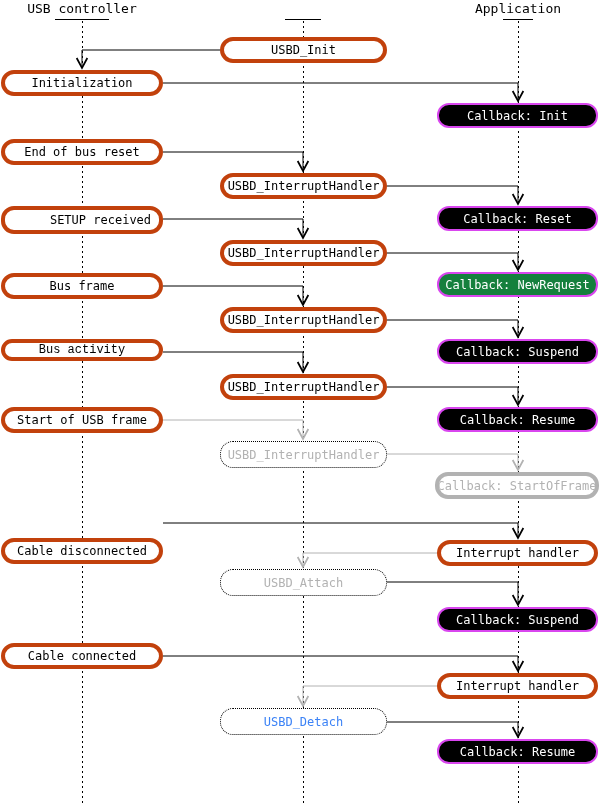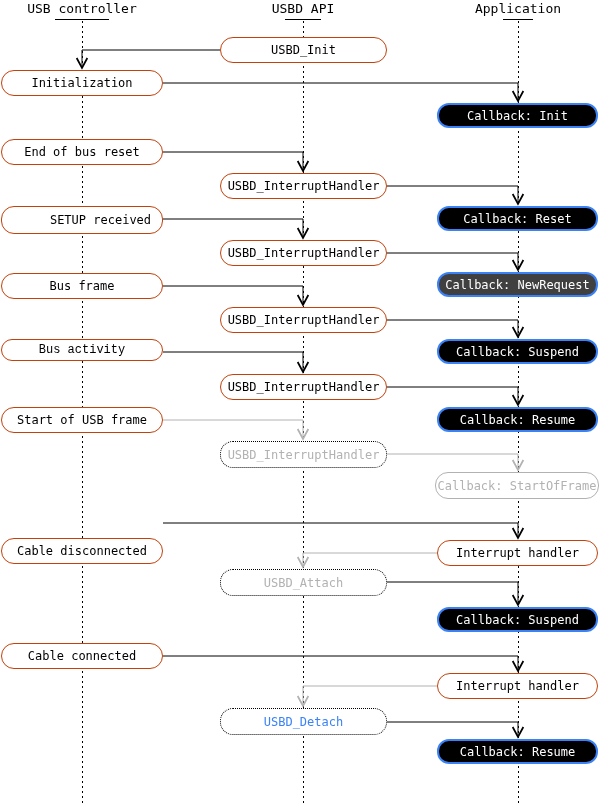--- a/index.html
+++ b/index.html
@@ -20,28 +20,28 @@
     white-space:nowrap;
   }
   .node{
     position:absolute;
     box-sizing:border-box;
     display:flex;align-items:center;justify-content:center;
     white-space:nowrap;
     font-size:12px;
     background:#fff;
     color:#000;
-    border:1px solid #c2410c;
+    border:4px solid #c2410c;
     border-radius:13px;
     overflow:hidden;
   }
   .node.callback{
     background:#000;
     color:#fff;
-    border:2px solid #3b82f6;
+    border:2px solid #d946ef;
     border-radius:12px;
   }
   .node.api-disabled{
     border:1px dotted #000;
   }
   .node.callback-disabled{
     background:#fff;
   }
 </style>
 </head>
@@ -85,34 +85,33 @@
   <div id="node-layer">
       <div class="node api" style="left: 220px; top: 37px; width: 167px; height: 26px;">USBD_Init</div>
       <div class="node event" style="left: 1px; top: 70px; width: 162px; height: 26px;">Initialization</div>
       <div class="node callback" style="left: 437px; top: 103px; width: 161px; height: 25px; background: rgb(0, 0, 0); color: rgb(255, 255, 255);">Callback: Init</div>
       <div class="node event" style="left: 1px; top: 139px; width: 162px; height: 26px;">End of bus reset</div>
       <div class="node api" style="left: 220px; top: 173px; width: 167px; height: 26px;">USBD_InterruptHandler</div>
       <div class="node event" style="left: 1px; top: 206px; width: 162px; height: 28px; padding-left: 37px;">SETUP received</div>
       <div class="node callback" style="left: 437px; top: 206px; width: 161px; height: 25px; background: rgb(0, 0, 0); color: rgb(255, 255, 255);">Callback: Reset</div>
       <div class="node api" style="left: 220px; top: 240px; width: 167px; height: 26px;">USBD_InterruptHandler</div>
       <div class="node event" style="left: 1px; top: 273px; width: 162px; height: 26px;">Bus frame</div>
-      <div class="node callback" style="left: 437px; top: 272px; width: 161px; height: 25px; background: #404040; color: rgb(255, 255, 255);">Callback: NewRequest</div>
+      <div class="node callback" style="left: 437px; top: 272px; width: 161px; height: 25px; background: #15803d; color: rgb(255, 255, 255);">Callback: NewRequest</div>
       <div class="node api" style="left: 220px; top: 307px; width: 167px; height: 26px;">USBD_InterruptHandler</div>
       <div class="node event" style="left: 1px; top: 339px; width: 162px; height: 22px; font-family: Liberation Mono, monospace;">Bus activity</div>
       <div class="node callback" style="left: 437px; top: 339px; width: 161px; height: 25px; background: rgb(0, 0, 0); color: rgb(255, 255, 255);">Callback: Suspend</div>
       <div class="node api" style="left: 220px; top: 374px; width: 167px; height: 26px;">USBD_InterruptHandler</div>
       <div class="node event" style="left: 1px; top: 407px; width: 162px; height: 26px;">Start of USB frame</div>
       <div class="node callback" style="left: 437px; top: 407px; width: 161px; height: 25px; background: rgb(0, 0, 0); color: rgb(255, 255, 255);">Callback: Resume</div>
       <div class="node api-disabled" style="left: 220px; top: 441px; width: 167px; height: 27px; color: rgb(178, 178, 178);">USBD_InterruptHandler</div>
       <div class="node callback-disabled" style="left: 435px; top: 472px; width: 164px; height: 27px; color: rgb(178, 178, 178); border-color: rgb(178, 178, 178);">Callback: StartOfFrame</div>
       <div class="node event" style="left: 1px; top: 510px; width: 162px; height: 26px; margin-top: 28px;">Cable disconnected</div>
       <div class="node handler" style="left: 437px; top: 540px; width: 161px; height: 26px;">Interrupt handler</div>
       <div class="node api-disabled" style="left: 220px; top: 569px; width: 167px; height: 27px; color: rgb(178, 178, 178);">USBD_Attach</div>
       <div class="node callback" style="left: 437px; top: 607px; width: 161px; height: 25px; background: rgb(0, 0, 0); color: rgb(255, 255, 255);">Callback: Suspend</div>
       <div class="node event" style="left: 1px; top: 643px; width: 162px; height: 26px;">Cable connected</div>
       <div class="node handler" style="left: 437px; top: 673px; width: 161px; height: 26px;">Interrupt handler</div>
       <div class="node api-disabled" style="left: 220px; top: 708px; width: 167px; height: 27px; color: #3b82f6;">USBD_Detach</div>
       <div class="node callback" style="left: 437px; top: 739px; width: 161px; height: 25px; background: rgb(0, 0, 0); color: rgb(255, 255, 255);">Callback: Resume</div>
     </div>
 <div class="col-header" style="left: 82px;">USB controller</div>
-    <div class="col-header" style="left: 303px;">USBD API</div>
     <div class="col-header" style="left: 518px;">Application</div>
   </div>
 
 </body></html>

